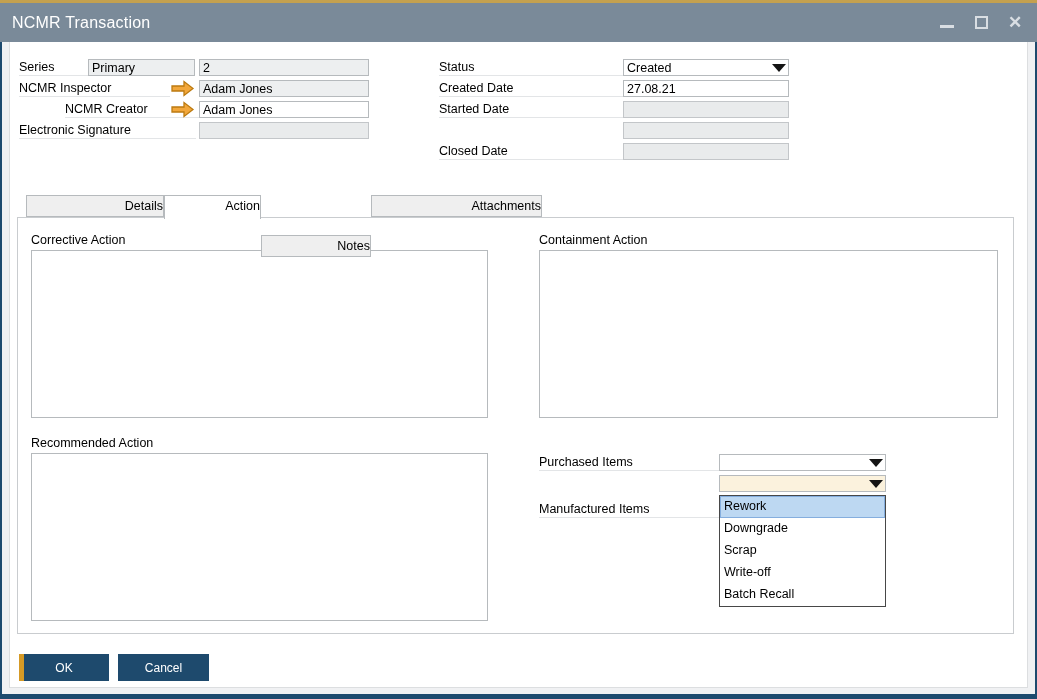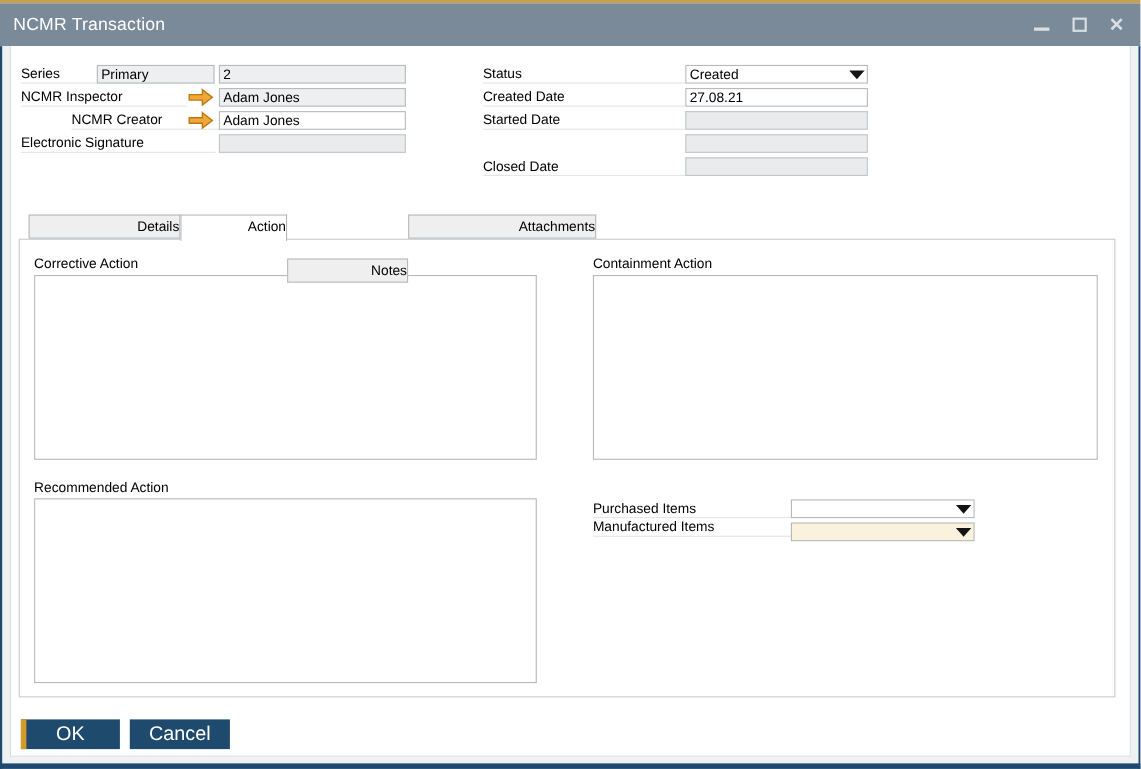--- a/index.html
+++ b/index.html
@@ -35,21 +35,21 @@
   .tab { position:absolute; top:153px; height:22px; line-height:20px; text-align:right; background:#efefef; border:1px solid #b6babd; z-index:1; cursor:pointer; }
   .tab.active { height:24px; background:#fff; border-bottom:none; z-index:3; }
   .panel { position:absolute; left:7px; top:175px; width:997px; height:417px; border:1px solid #c9cccf; background:#fff; z-index:0; }
 
   .ta { position:absolute; border:1px solid #b6babd; background:#fff; resize:none; outline:none; font-family:"Liberation Sans",sans-serif; font-size:12.5px; padding:2px 4px; }
 
   .optlist { position:absolute; left:709px; top:453px; width:167px; background:#fff; border:1px solid #474747; z-index:5; }
   .opt { height:22px; line-height:21px; padding-left:4px; cursor:pointer; }
   .opt.sel { background:#bdd8f2; box-shadow:inset 0 0 0 1px #85aede; }
 
-  .btn { position:absolute; top:612px; height:27px; background:#1e4a6d; color:#fff; border:none; font-family:"Liberation Sans",sans-serif; font-size:18px; cursor:pointer; }
+  .btn { position:absolute; top:612px; height:27px; background:#1e4a6d; color:#fff; border:none; font-family:"Liberation Sans",sans-serif; font-size:12px; cursor:pointer; }
   .btn .goldbar { position:absolute; left:0; top:0; bottom:0; width:5px; background:#d59a26; }
 </style>
 </head>
 <body>
 
 <div class="window">
   <div class="topline"></div>
 
   <div class="titlebar">
     <span class="title">NCMR Transaction</span>
@@ -120,26 +120,33 @@
 
       <div class="lbl" style="left:21px;top:393px;">Recommended Action</div>
       <textarea class="ta" style="left: 21px; top: 411px; width: 457px; height: 168px;"></textarea>
 
       <div class="lbl u" style="left:529px;top:412px;width:180px;">Purchased Items</div>
       <div class="dd" style="left:709px;top:412px;width:167px;">
         <input readonly="" value="" style="">
         <span class="caret"></span>
       </div>
 
-      <div class="lbl u" style="left:529px;top:429px;width:180px;">Manufactured Items</div>
+      <div class="lbl u" style="left:529px;top:459px;width:180px;">Manufactured Items</div>
       <div class="dd" style="left:709px;top:433px;width:167px;">
         <input class="cream" readonly="" value="" style="">
         <span class="caret"></span>
       </div>
 
+      <div class="optlist">
+        <div class="opt sel">Rework</div>
+        <div class="opt">Downgrade</div>
+        <div class="opt">Scrap</div>
+        <div class="opt">Write-off</div>
+        <div class="opt">Batch Recall</div>
+      </div>
 
       <button class="btn" style="left:9px;width:90px;">
         <span class="goldbar"></span>
         <span>OK</span>
       </button>
       <button class="btn" style="left:108px;width:91px;">
         <span>Cancel</span>
       </button>
 
     </div>

